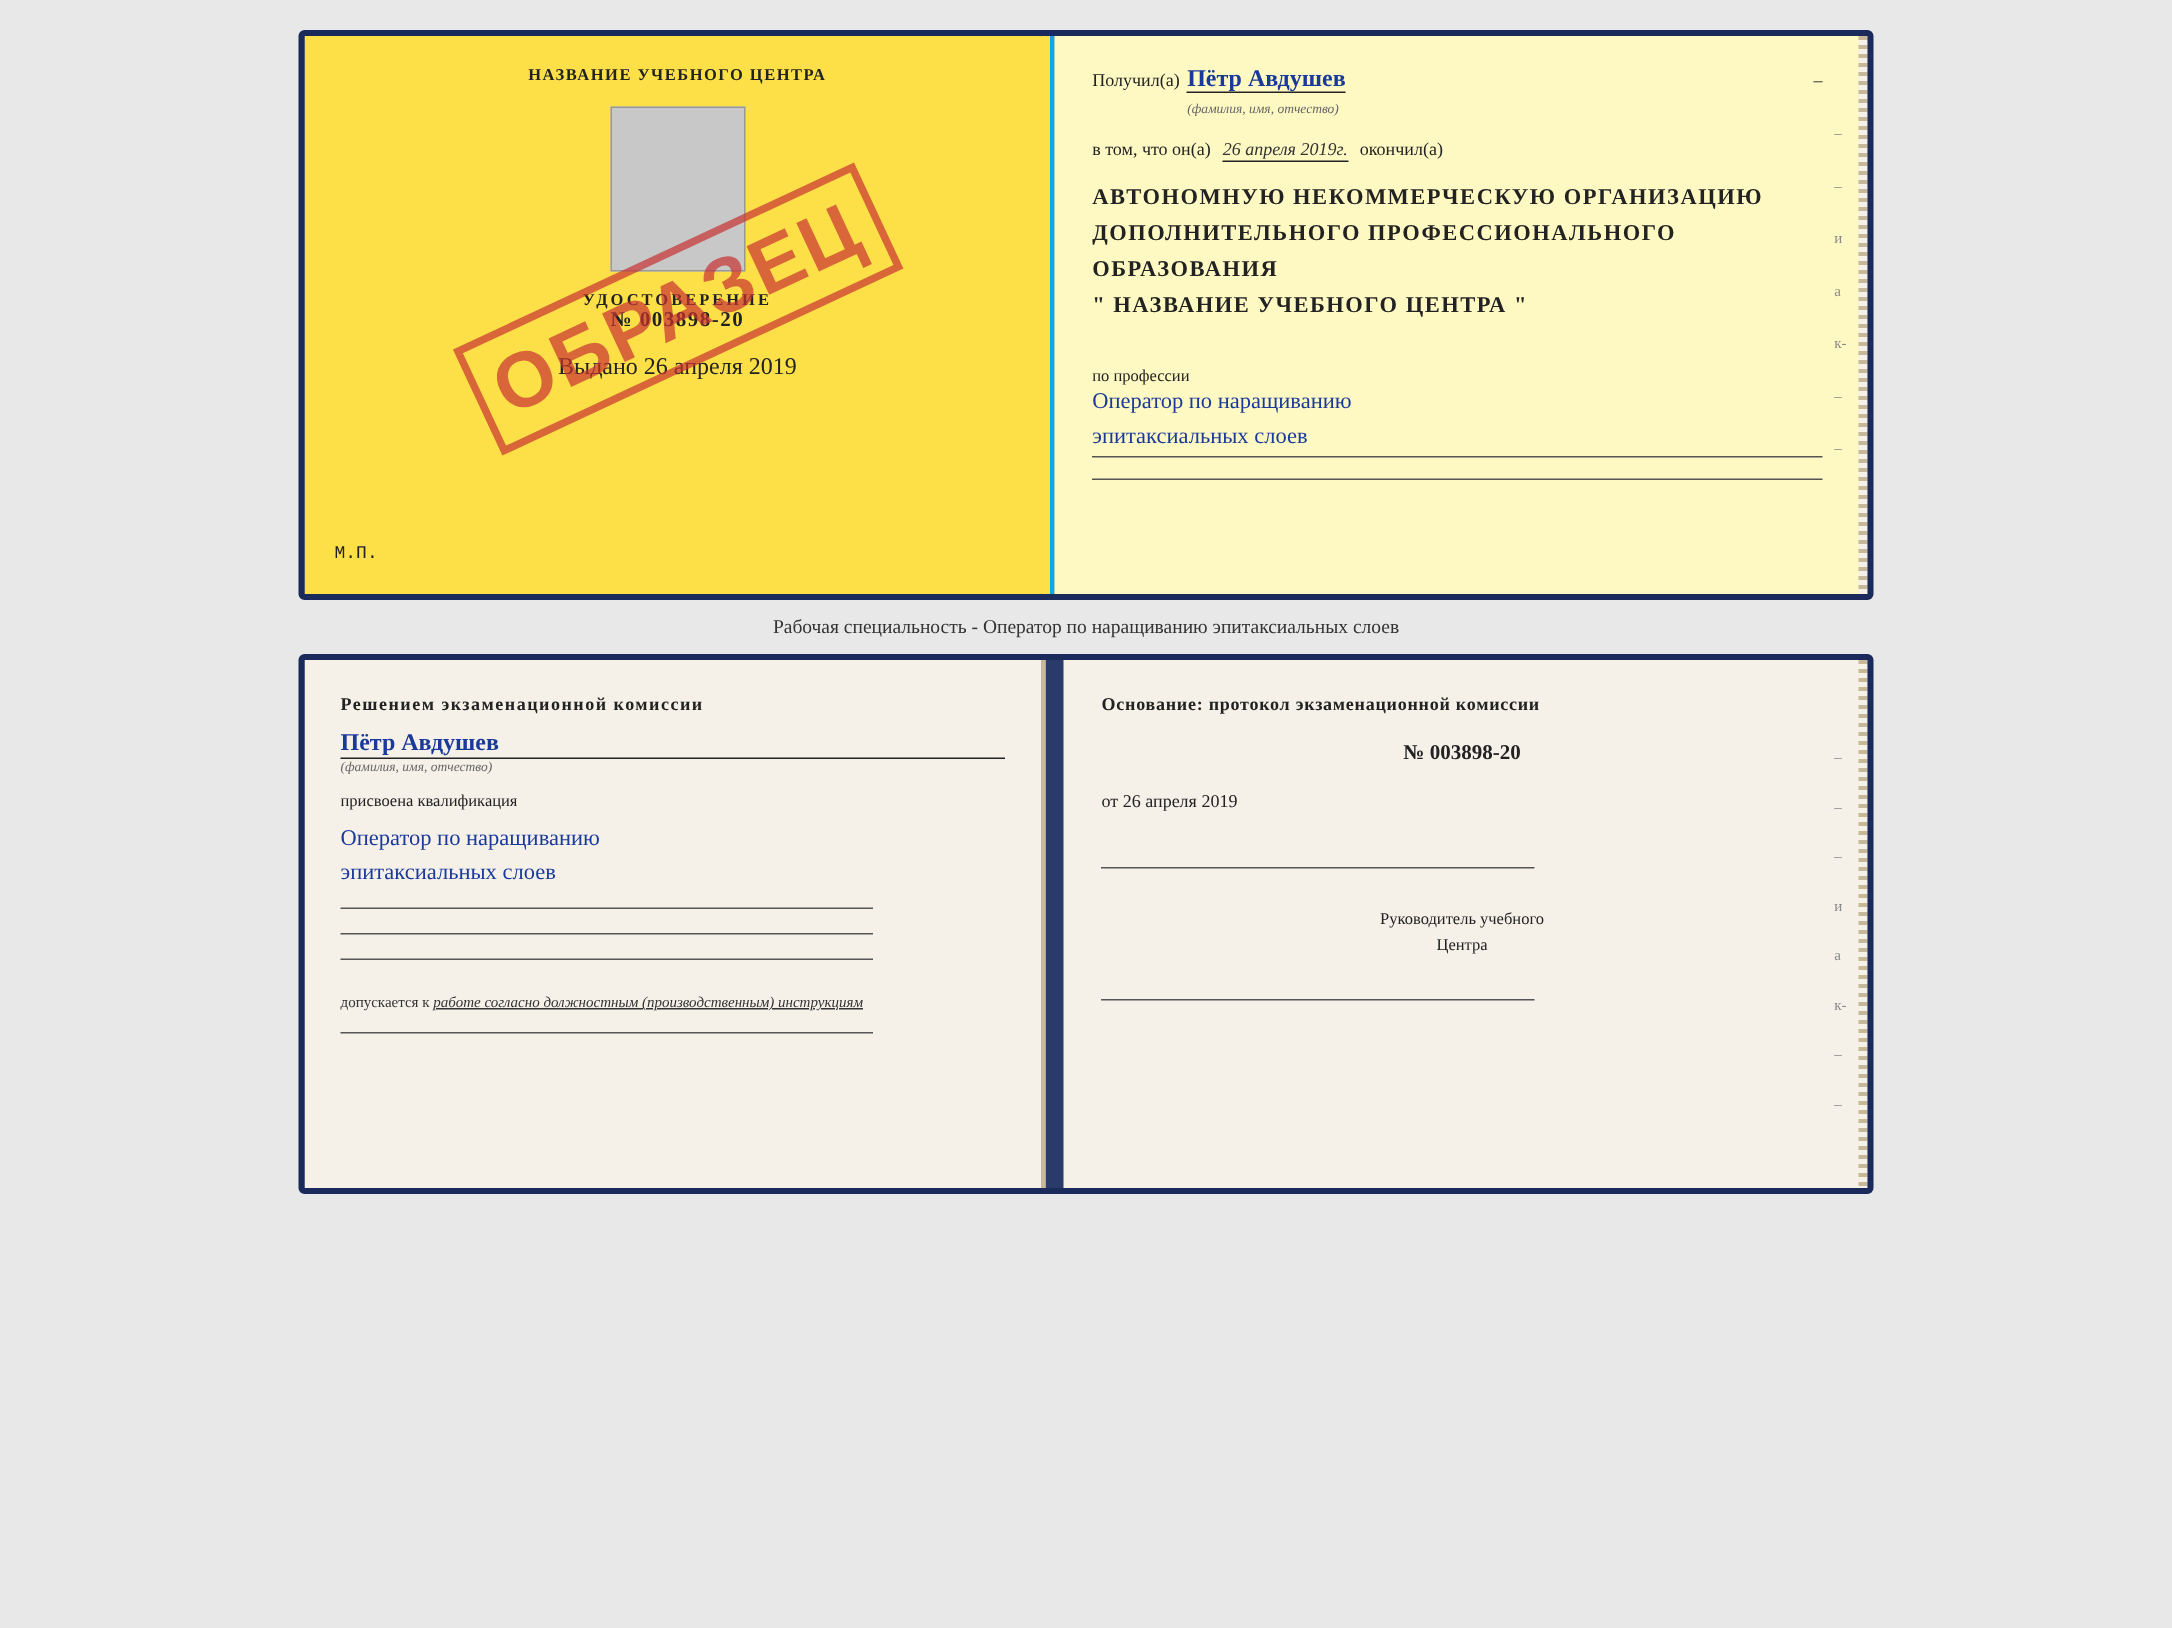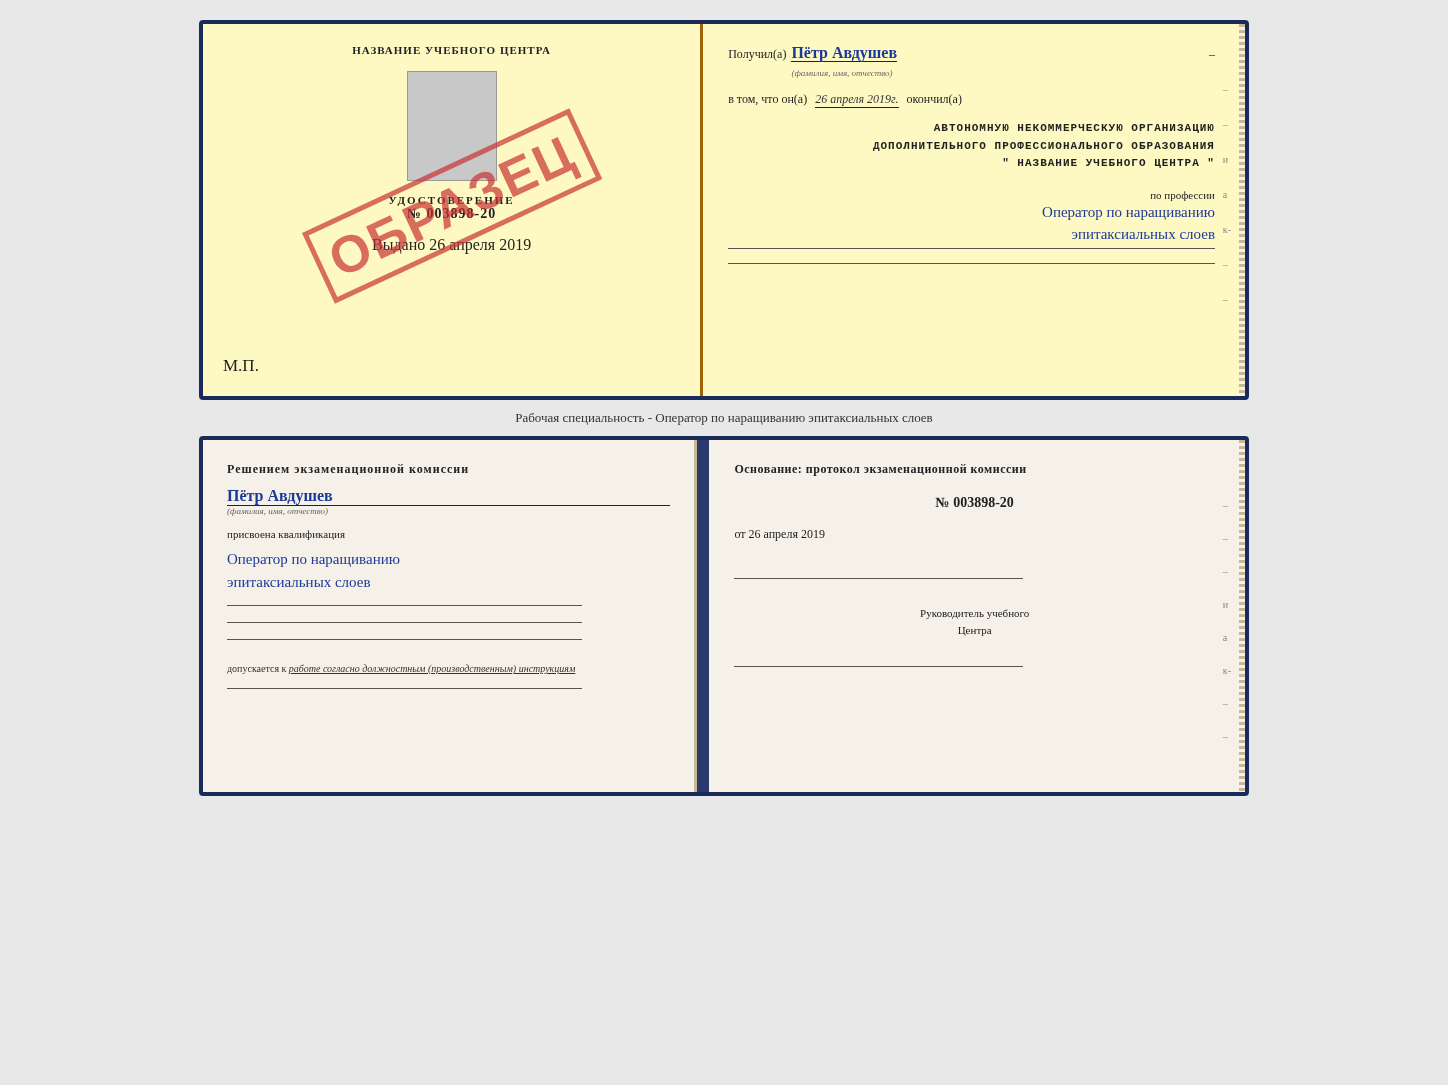--- a/index.html
+++ b/index.html
@@ -30,22 +30,22 @@
       min-height: 380px;
       background: #2a3a6b;
       border: 4px solid #1a2a5b;
       border-radius: 4px;
       position: relative;
       overflow: hidden;
     }
 
     .diploma-left {
       width: 48%;
-      background: #fef9c3;
-      border-right: 3px solid #a16207;
+      background: #fde047;
+      border-right: 3px solid #0ea5e9;
       padding: 20px;
       position: relative;
       display: flex;
       flex-direction: column;
       align-items: center;
     }
 
     .diploma-right {
       width: 52%;
       background: #fef9c3;
@@ -106,24 +106,25 @@
       color: #222;
     }
 
     .issued-date {
       font-size: 16px;
       color: #222;
       margin-top: 6px;
     }
 
     .mp-label {
-      font-size: 17px;
+      font-size: 12px;
       color: #222;
       margin-top: auto;
       align-self: flex-start;
+      font-family: Liberation Mono, monospace;
     }
 
     
     .stamp-obrazec {
       position: absolute;
       top: 50%;
       left: 50%;
       transform: translate(-50%, -55%) rotate(-25deg);
       color: rgba(200, 50, 50, 0.7);
       font-size: 52px;
@@ -179,34 +180,32 @@
     }
 
     .completed-date {
       font-style: italic;
       border-bottom: 1px solid #222;
       font-size: 12px;
       color: #333;
     }
 
     .org-block {
-      text-align: right;
-      font-size: 11px;
+      text-align: left;
+      font-size: 15px;
       font-weight: bold;
       letter-spacing: 1px;
       color: #222;
       line-height: 1.6;
-      font-family: Liberation Mono, monospace;
     }
 
     .profession-block {
       font-size: 11px;
       color: #222;
-      margin-top: 4px;
-      text-align: right;
+      margin-top: 17px;
     }
 
     .profession-text {
       font-size: 15px;
       font-family: 'Segoe Script', 'Comic Sans MS', cursive;
       color: #1a3a9a;
       line-height: 1.5;
     }
 
     .underline-block {

